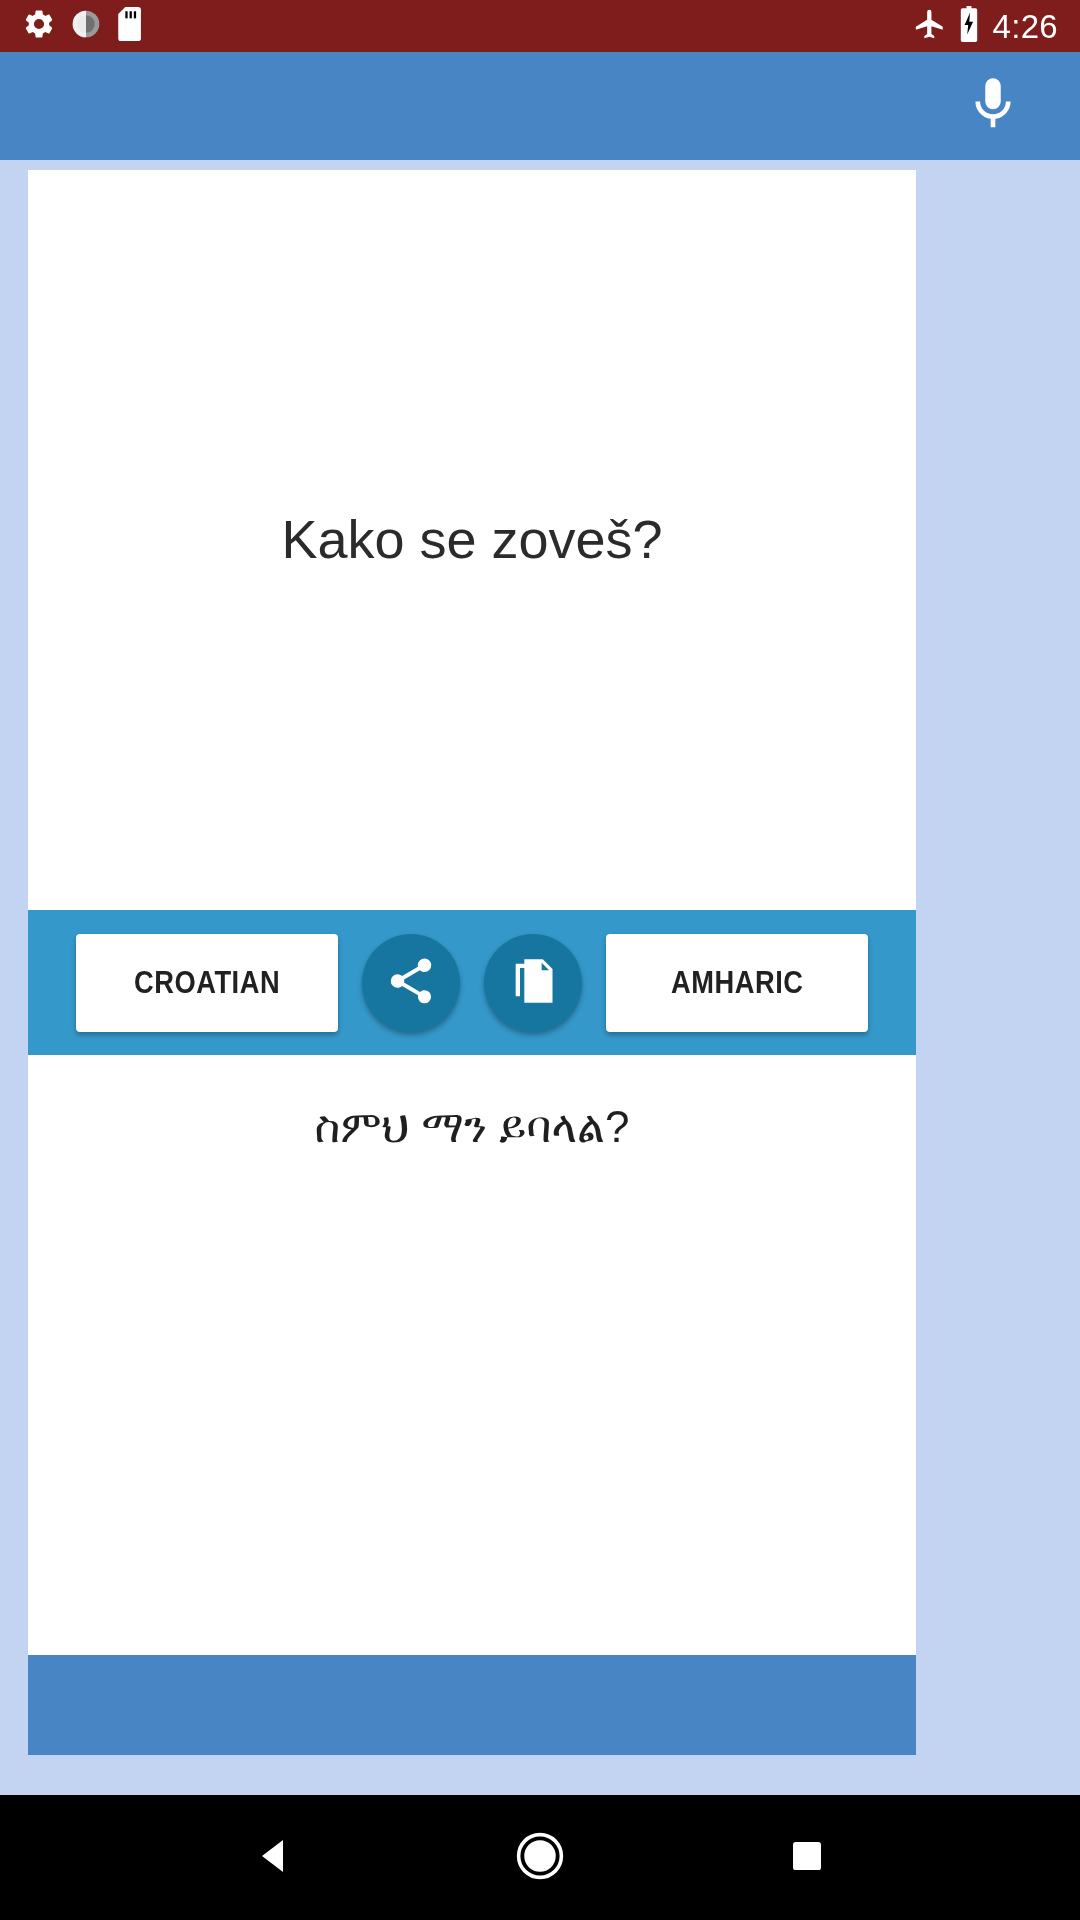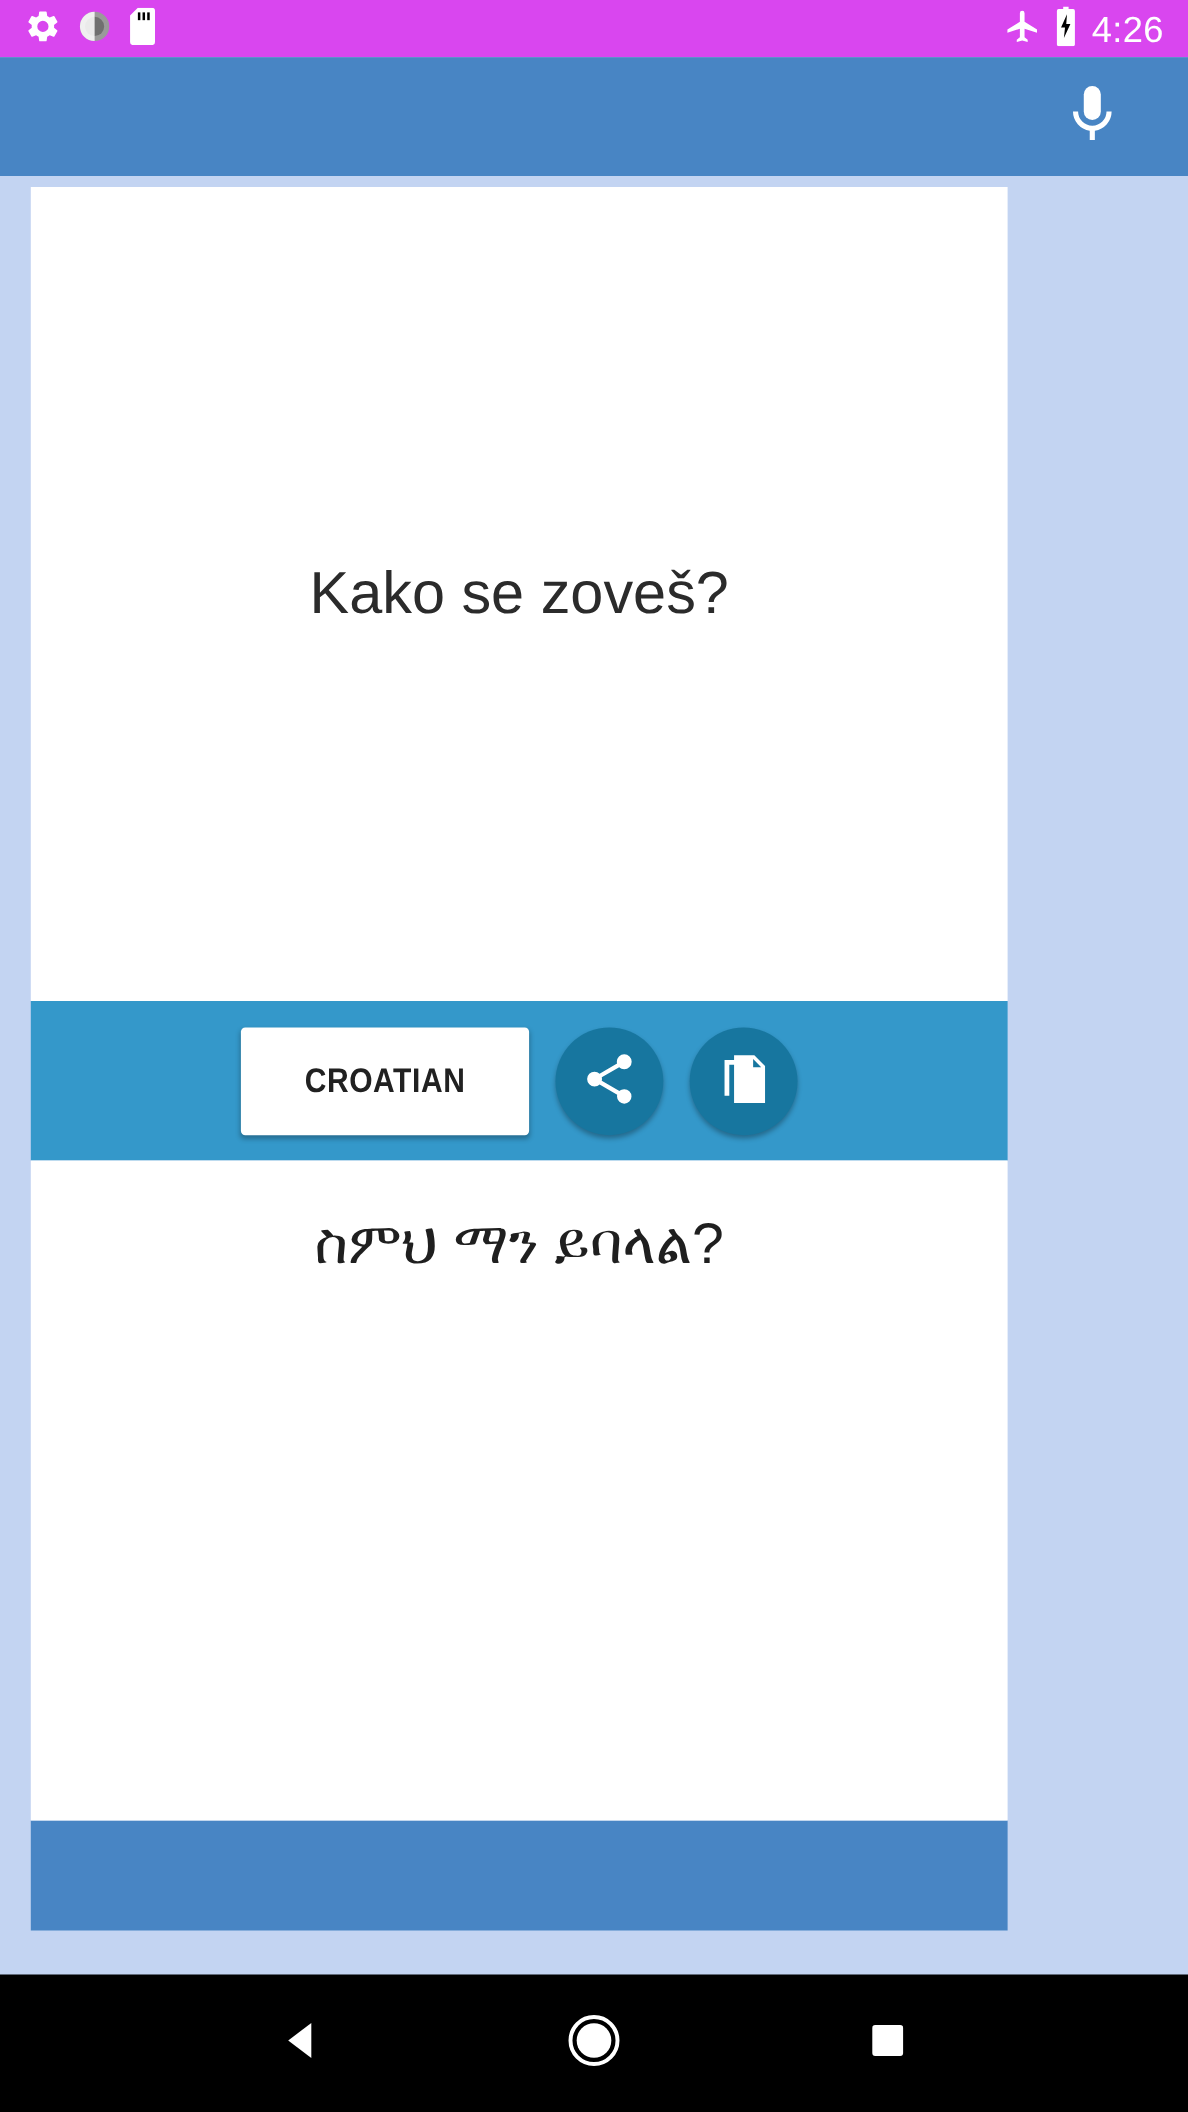--- a/index.html
+++ b/index.html
@@ -14,21 +14,21 @@
     font-family: "Liberation Sans", sans-serif;
     -webkit-font-smoothing: antialiased;
   }
 
   
   .status-bar {
     position: absolute;
     top: 0; left: 0;
     width: 1080px;
     height: 52px;
-    background: #d946ef;
+    background: #7f1d1d;
     display: flex;
     justify-content: space-between;
     padding: 0 22px;
     box-sizing: border-box;
   }
   .status-left {
     display: flex;
     align-items: center;
     gap: 14px;
   }
@@ -110,21 +110,21 @@
 
   .pane-target {
     height: 600px;
     display: flex;
     align-items: flex-start;
     justify-content: center;
     padding-top: 44px;
     box-sizing: border-box;
   }
   .target-text {
-    font-size: 52px;
+    font-size: 44px;
     color: #1f1f1f;
     font-weight: 400;
     text-align: center;
     padding: 0 40px;
     line-height: 1.25;
   }
 
   
   .lang-bar {
     height: 145px;
@@ -273,20 +273,23 @@
 
       <button class="round-btn">
         <span>
           <svg width="52" height="52" viewBox="0 0 24 24">
             <path fill="#ffffff" d="M4 4h9v2H6v13H4z"></path>
             <path fill="#ffffff" d="M8 2h8.5L21 6.5V22H8zm8 1.6V7h3.4z"></path>
           </svg>
         </span>
       </button>
 
+      <button class="lang-btn">
+        <span>AMHARIC</span>
+      </button>
     </div>
 
     <div class="pane pane-target">
       <div class="target-text">ስምህ ማን ይባላል?</div>
     </div>
 
     <div class="bottom-panel"></div>
   </div>
 </div>
 

